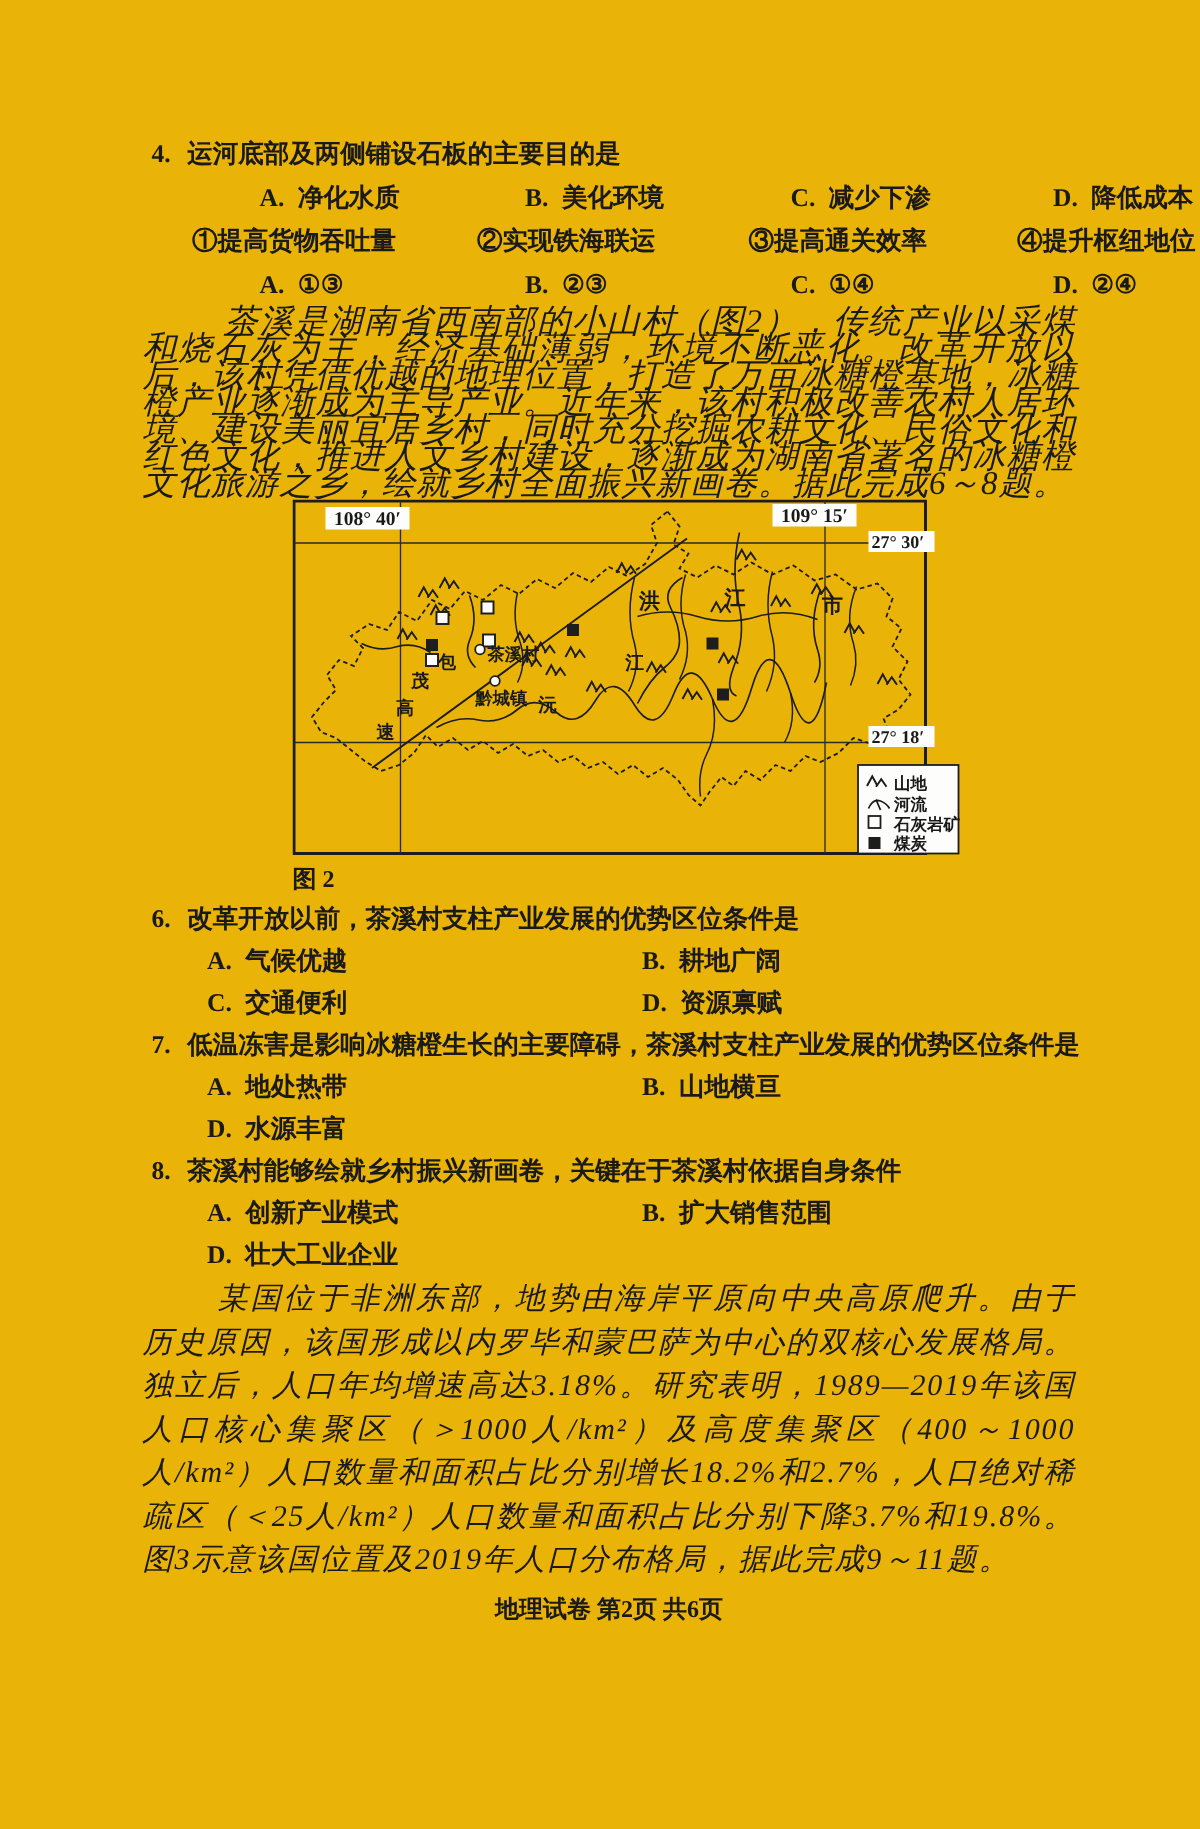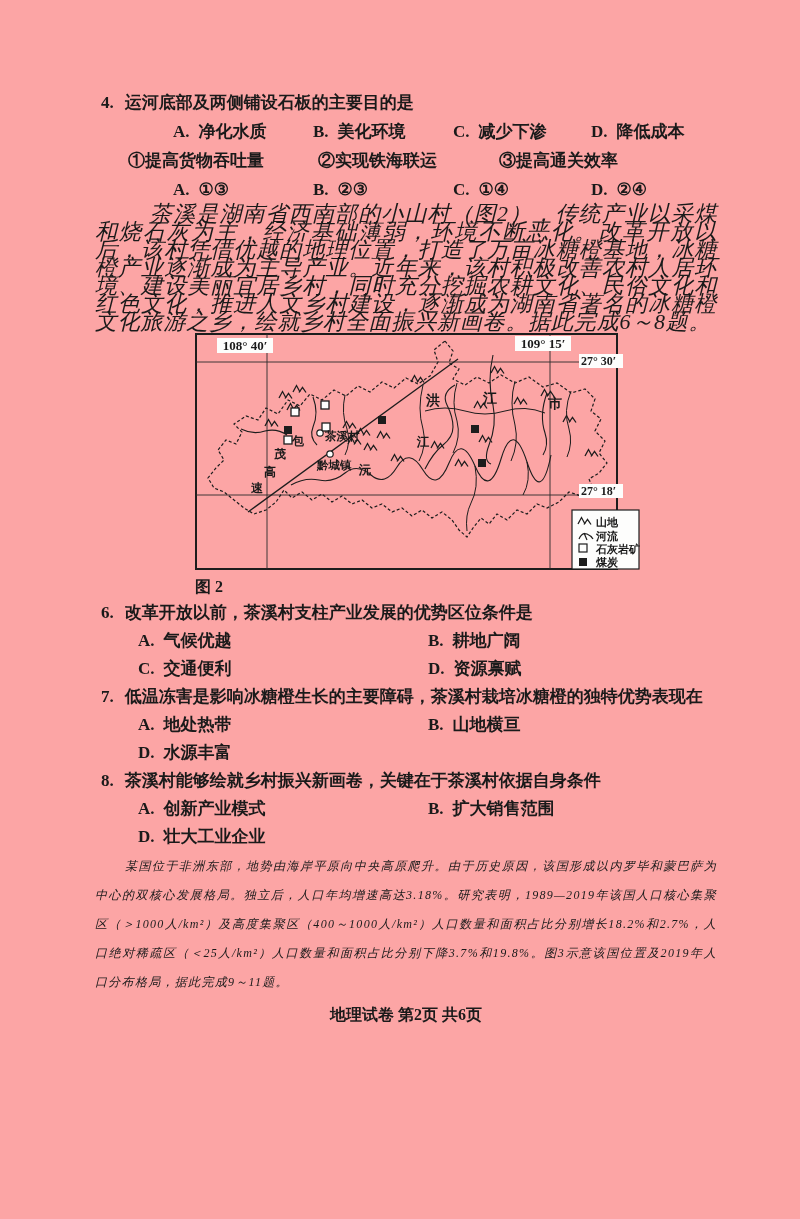--- a/index.html
+++ b/index.html
@@ -1,35 +1,35 @@
 <!DOCTYPE html>
 <html><head>
 <meta charset="utf-8">
 <style>
   html,body { margin:0; padding:0; background:#ffffff; }
   .sheet {
-    position:relative; width:800px; height:1219px; background:#fca5a5;
+    position:relative; width:800px; height:1219px; background:#eab308;
     font-family:"Liberation Serif","DejaVu Serif",serif;
     color:#1a1a1a; overflow:hidden;
   }
   .content { position:absolute; left:95px; top:88px; width:622px; }
   .q { font-size:17px; font-weight:600; }
   .q-row { height:29px; line-height:29px; white-space:nowrap; }
   .q-row.tight { height:28px; line-height:28px; }
   .qnum { display:inline-block; padding-left:6px; margin-right:11px; }
-  .opt-row4 { display:grid; grid-template-columns:140px 140px 138px auto; padding-left:78px; }
+  .opt-row4 { display:grid; grid-template-columns:140px 140px 138px auto; padding-left:78px;gap:37px; }
   .items-row { display:grid; grid-template-columns:156px 147px 145px auto; padding-left:33px;gap:34px; }
   .opt-row2 { display:grid; grid-template-columns:290px auto; padding-left:43px; }
   .opt .lbl { margin-right:9px; }
   .passage {
     font-size:22px; letter-spacing:0.8px; line-height:18px;
     text-align:justify; text-indent:2.5em; font-style:italic; font-weight:500;
     margin:1px 0 2px 0;
   }
-  .passage.africa { font-size:12px; letter-spacing:1.3px; line-height:29px; }
+  .passage.africa { font-size:20px; letter-spacing:1.3px; line-height:29px; }
   .map-fig { margin:3px 0 16px 100px; width:460px; }
   .map-fig svg { display:block; }
   .fig-caption {
     width:423px; text-align:left; font-size:16px; font-weight:700;
     height:24px; line-height:24px; margin-top:5px; font-style:normal;
   }
   .footer { text-align:center; font-size:16px; font-weight:700; margin-top:8px; }
   svg text { font-family:"Liberation Serif","DejaVu Serif",serif; fill:#1a1a1a; }
 </style>
 </head>
@@ -48,20 +48,21 @@
         <span class="opt"><span class="lbl">C.</span><span>减少下渗</span></span>
         <span class="opt"><span class="lbl">D.</span><span>降低成本</span></span>
       </div>
     </div>
 
     <div class="q">
       <div class="q-row items-row">
         <span>①提高货物吞吐量</span>
         <span>②实现铁海联运</span>
         <span>③提高通关效率</span>
+        <span>④提升枢纽地位</span>
       </div>
       <div class="q-row opt-row4">
         <span class="opt"><span class="lbl">A.</span><span>①③</span></span>
         <span class="opt"><span class="lbl">B.</span><span>②③</span></span>
         <span class="opt"><span class="lbl">C.</span><span>①④</span></span>
         <span class="opt"><span class="lbl">D.</span><span>②④</span></span>
       </div>
     </div>
 
     <p class="passage">茶溪是湖南省西南部的小山村（图2），传统产业以采煤和烧石灰为主，经济基础薄弱，环境不断恶化。改革开放以后，该村凭借优越的地理位置，打造了万亩冰糖橙基地，冰糖橙产业逐渐成为主导产业。近年来，该村积极改善农村人居环境、建设美丽宜居乡村，同时充分挖掘农耕文化、民俗文化和红色文化，推进人文乡村建设，逐渐成为湖南省著名的冰糖橙文化旅游之乡，绘就乡村全面振兴新画卷。据此完成6～8题。</p>
@@ -197,21 +198,21 @@
         <span class="opt"><span class="lbl">B.</span><span>耕地广阔</span></span>
       </div>
       <div class="q-row tight opt-row2">
         <span class="opt"><span class="lbl">C.</span><span>交通便利</span></span>
         <span class="opt"><span class="lbl">D.</span><span>资源禀赋</span></span>
       </div>
     </div>
 
     <div class="q">
       <div class="q-row tight">
-        <span class="qnum">7.</span><span>低温冻害是影响冰糖橙生长的主要障碍，茶溪村栽培冰糖橙的独特优势表现在</span>
+        <span class="qnum">7.</span><span>低温冻害是影响冰糖橙生长的主要障碍，茶溪村支柱产业发展的优势区位条件是</span>
       </div>
       <div class="q-row tight opt-row2">
         <span class="opt"><span class="lbl">A.</span><span>地处热带</span></span>
         <span class="opt"><span class="lbl">B.</span><span>山地横亘</span></span>
       </div>
       <div class="q-row tight opt-row2">
         <span class="opt"><span class="lbl">D.</span><span>水源丰富</span></span>
       </div>
     </div>
 

